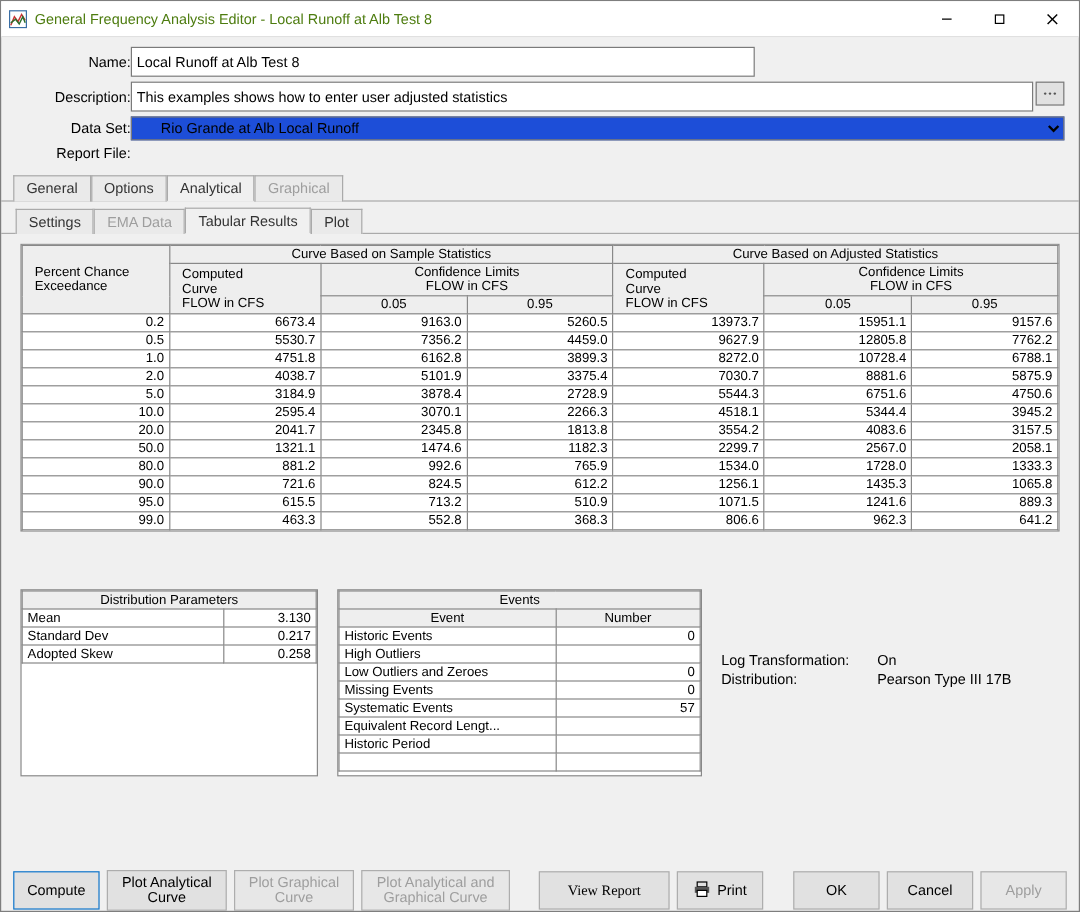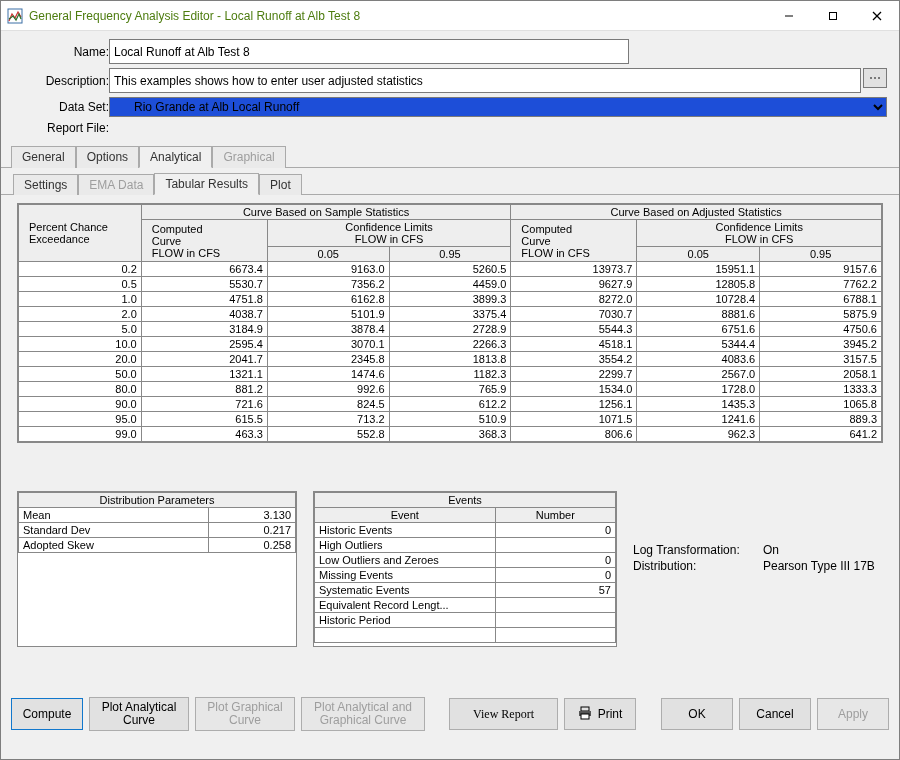--- a/index.html
+++ b/index.html
@@ -143,21 +143,21 @@
     display: flex;
     margin-top: 48px;
     gap: 16px;
     align-items: flex-start;
   }
   .dist-panel, .events-panel {
     background: #fff;
     border: 1px solid #888;
     font-size: 11px;
   }
-  .dist-panel { width: 280px; height: 156px; }
+  .dist-panel { width: 248px; height: 156px; }
   .events-panel { width: 304px; height: 156px; }
   .dist-panel table, .events-panel table {
     width: 100%;
     border-collapse: collapse;
   }
   .dist-panel th, .dist-panel td, .events-panel th, .events-panel td {
     border: 1px solid #888;
     padding: 1px 4px;
     height: 15px;
     font-size: 11px;
@@ -175,21 +175,21 @@
     flex: 1;
     padding-top: 52px;
     font-size: 12px;
   }
   .props-panel .prow { display: flex; margin-bottom: 2px; }
   .props-panel .plabel { width: 130px; }
   .button-bar {
     display: flex;
     align-items: center;
     gap: 6px;
-    padding: 6px 10px 28px 10px;
+    padding: 6px 10px 0 10px;
   }
   .btn {
     height: 32px;
     min-width: 72px;
     padding: 2px 10px;
     background: #e1e1e1;
     border: 1px solid #adadad;
     font-size: 12px;
     font-family: inherit;
     display: inline-flex;

